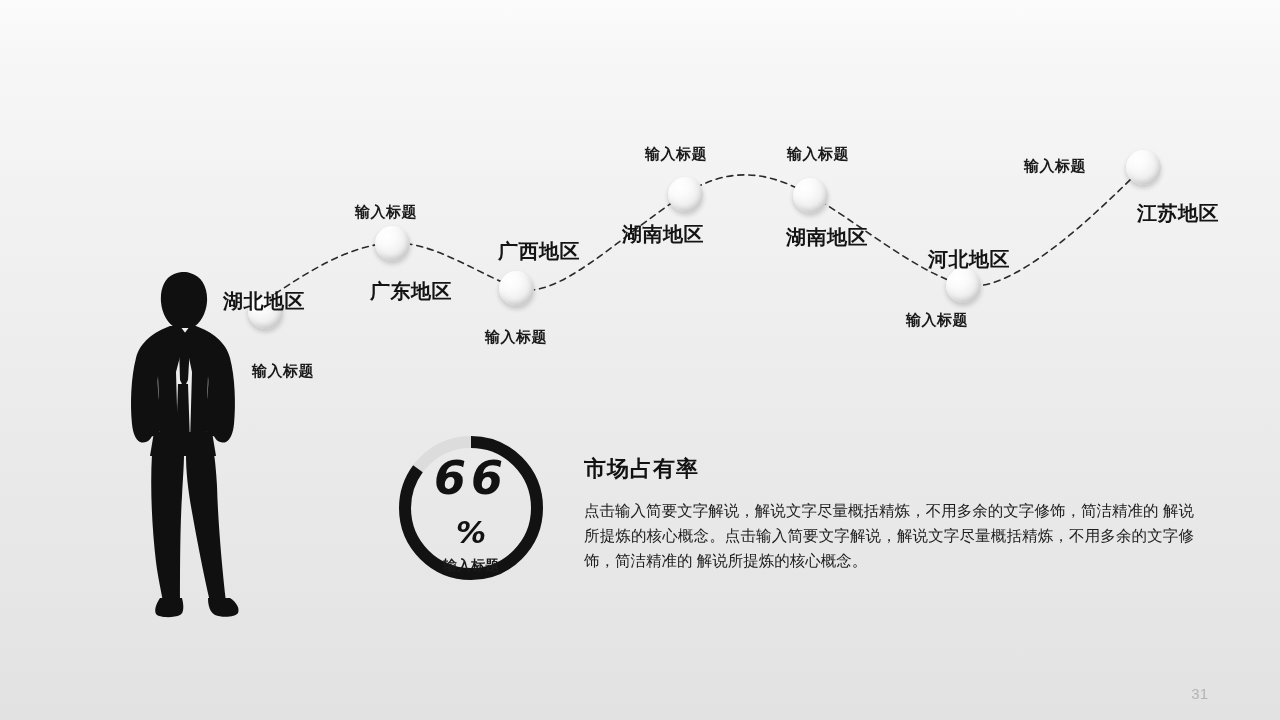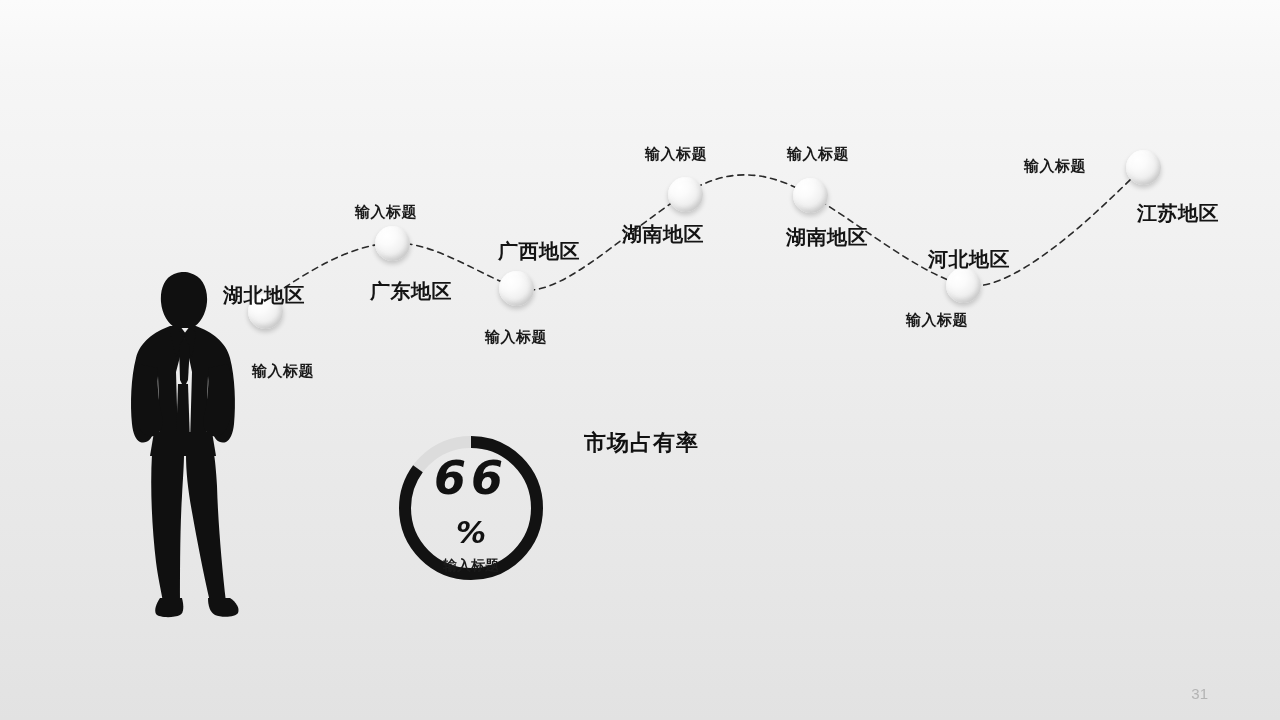--- a/index.html
+++ b/index.html
@@ -166,21 +166,21 @@
     text-align: center;
     font-size: 14px;
     font-weight: bold;
     color: #1a1a1a;
   }
 
   
   #info {
     position: absolute;
     left: 584px;
-    top: 428px;
+    top: 454px;
     width: 610px;
   }
   #info-heading {
     font-size: 22px;
     font-weight: bold;
     color: #111111;
     letter-spacing: 1px;
     margin: 0 0 14px 0;
   }
   #info-body {
@@ -252,21 +252,21 @@
       <path d="M 266 300
                C 310 270 350 245 392 243
                C 432 241 475 272 516 288
                C 556 303 620 236 685 194
                C 730 165 770 172 810 195
                C 855 220 915 272 963 285
                C 1010 297 1095 215 1143 167" fill="none" stroke="#2a2a2a" stroke-width="1.6" stroke-dasharray="6 5" stroke-linecap="round"></path>
     </svg>
 
     <div class="node-ball" style="left:248px; top:294px;"></div>
-    <div class="node-label" style="left:223px; top:282px;">湖北地区</div>
+    <div class="node-label" style="left:223px; top:288px;">湖北地区</div>
     <div class="node-sub" style="left:252px; top:362px;">输入标题</div>
 
     <div class="node-ball" style="left:375px; top:226px;"></div>
     <div class="node-sub" style="left:355px; top:203px;">输入标题</div>
     <div class="node-label" style="left:370px; top:278px;">广东地区</div>
 
     <div class="node-ball" style="left:499px; top:271px;"></div>
     <div class="node-label" style="left:498px; top:238px;text-align:right;">广西地区</div>
     <div class="node-sub" style="left:485px; top:328px;">输入标题</div>
 
@@ -294,17 +294,18 @@
 
       <circle cx="79" cy="79" r="66" fill="none" stroke="#121212" stroke-width="12" stroke-dasharray="352.5 414.7" stroke-linecap="butt" transform="rotate(-90 79 79)"></circle>
     </svg>
     <div id="donut-value">66</div>
     <div id="donut-unit">%</div>
     <div id="donut-caption">输入标题</div>
   </div>
 
   <div id="info">
     <div id="info-heading">市场占有率</div>
+    <p id="info-body">点击输入简要文字解说，解说文字尽量概括精炼，不用多余的文字修饰，简洁精准的 解说所提炼的核心概念。点击输入简要文字解说，解说文字尽量概括精炼，不用多余的文字修饰，简洁精准的 解说所提炼的核心概念。</p>
   </div>
 
   <div id="page-number">31</div>
 
 </div>
 
 </body></html>

